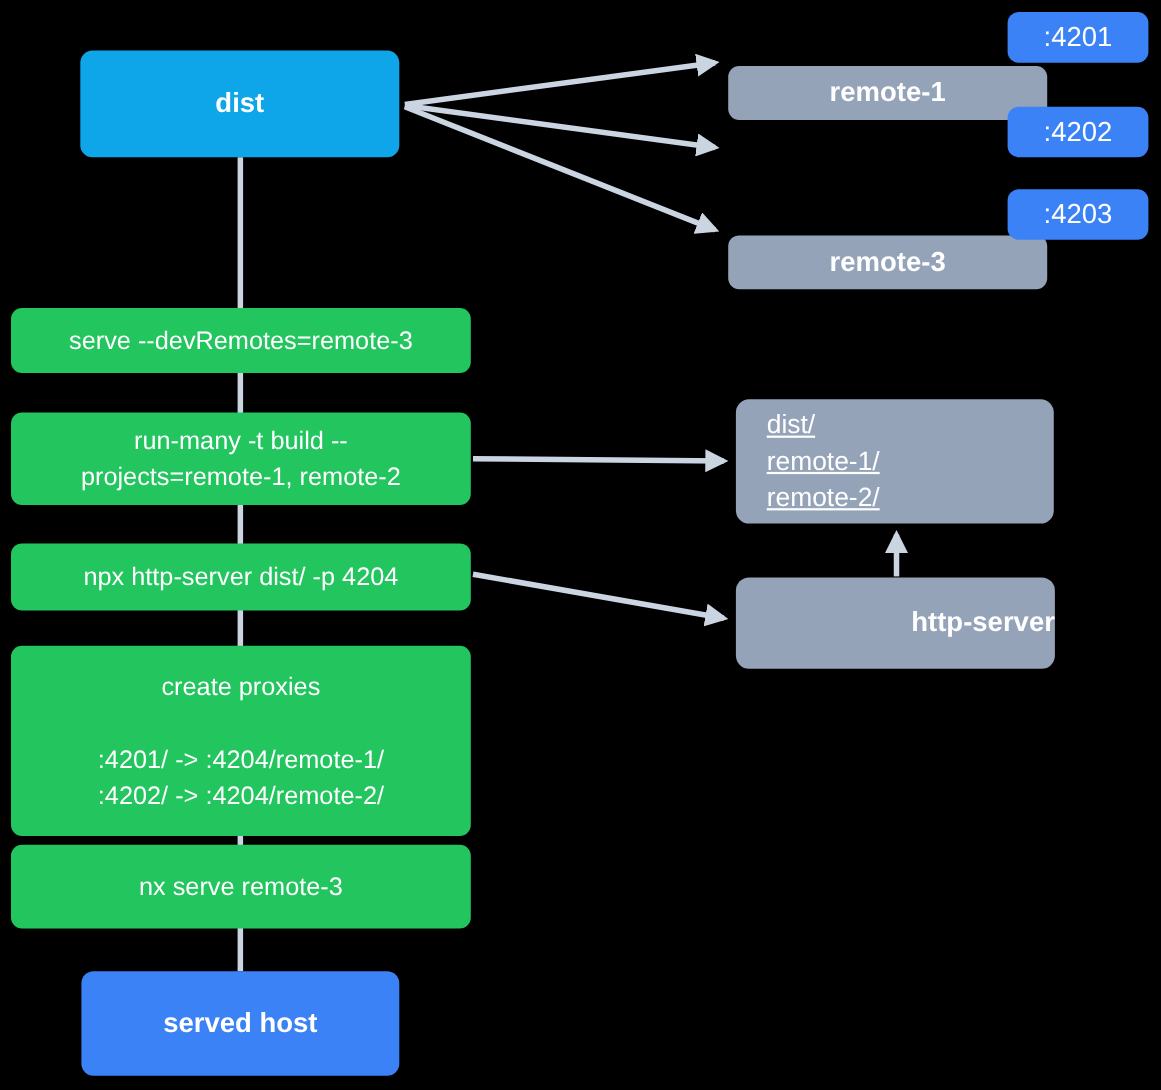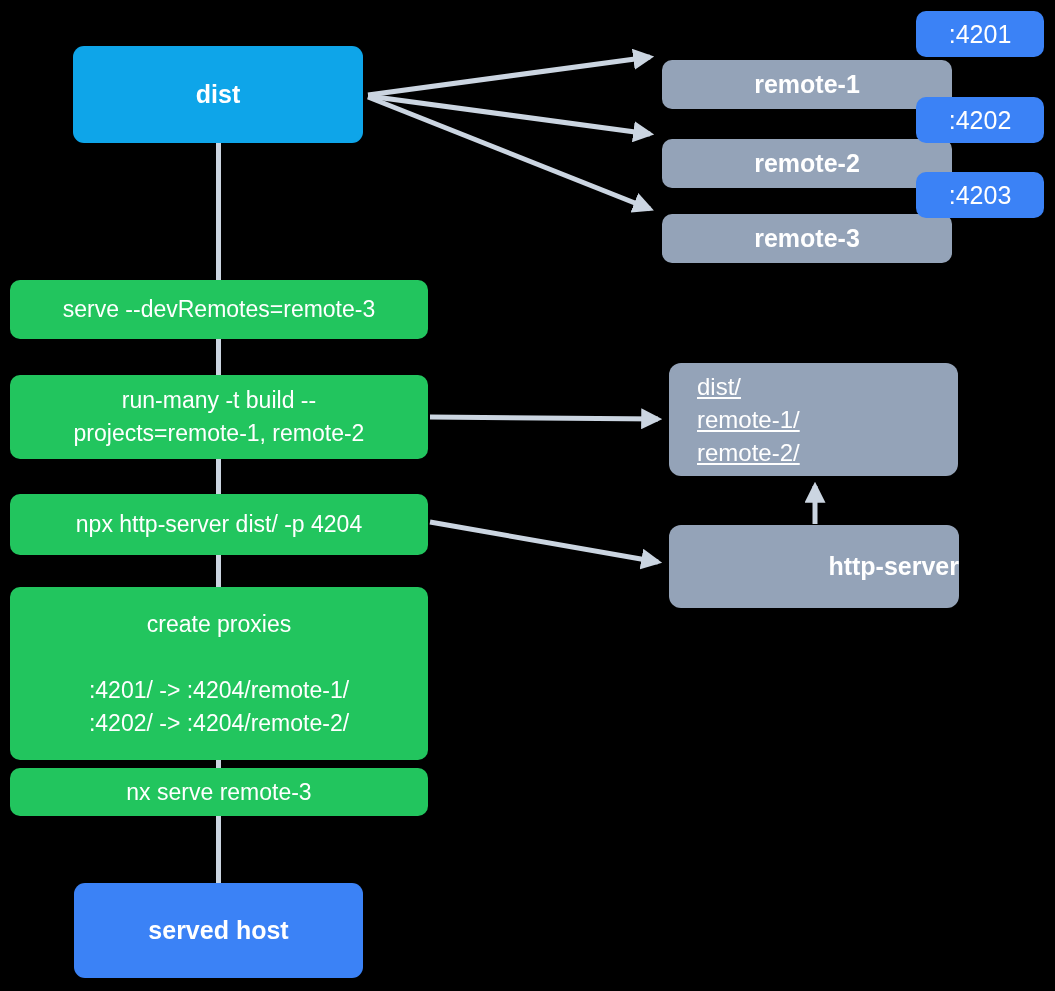--- a/index.html
+++ b/index.html
@@ -56,23 +56,20 @@
     </g>
   </svg>
 
   <div class="node host">
     <span>dist</span>
   </div>
 
   <div class="node remote" style="top:32px">
     <span>remote-1</span>
   </div>
-  <div class="node remote" style="top:111px">
-    <span>remote-2</span>
-  </div>
   <div class="node remote" style="top:186px">
     <span>remote-3</span>
   </div>
 
   <div class="badge" style="top:11px">
     <span>:4201</span>
   </div>
   <div class="badge" style="top:97px">
     <span>:4202</span>
   </div>
@@ -93,21 +90,21 @@
     <div class="line">npx http-server dist/ -p 4204</div>
   </div>
 
   <div class="node step" style="top:587px;height:173px">
     <div class="line">create proxies</div>
     <div class="line"></div>
     <div class="line">:4201/ -&gt; :4204/remote-1/</div>
     <div class="line">:4202/ -&gt; :4204/remote-2/</div>
   </div>
 
-  <div class="node step" style="top:768px;height:48px">
+  <div class="node step" style="top:768px;height:76px">
     <div class="line">nx serve remote-3</div>
   </div>
 
   <div class="node served-host">
     <span>served host</span>
   </div>
 
   <div class="node dist-box">
     <div class="line">dist/</div>
     <div class="line indent">remote-1/</div>

